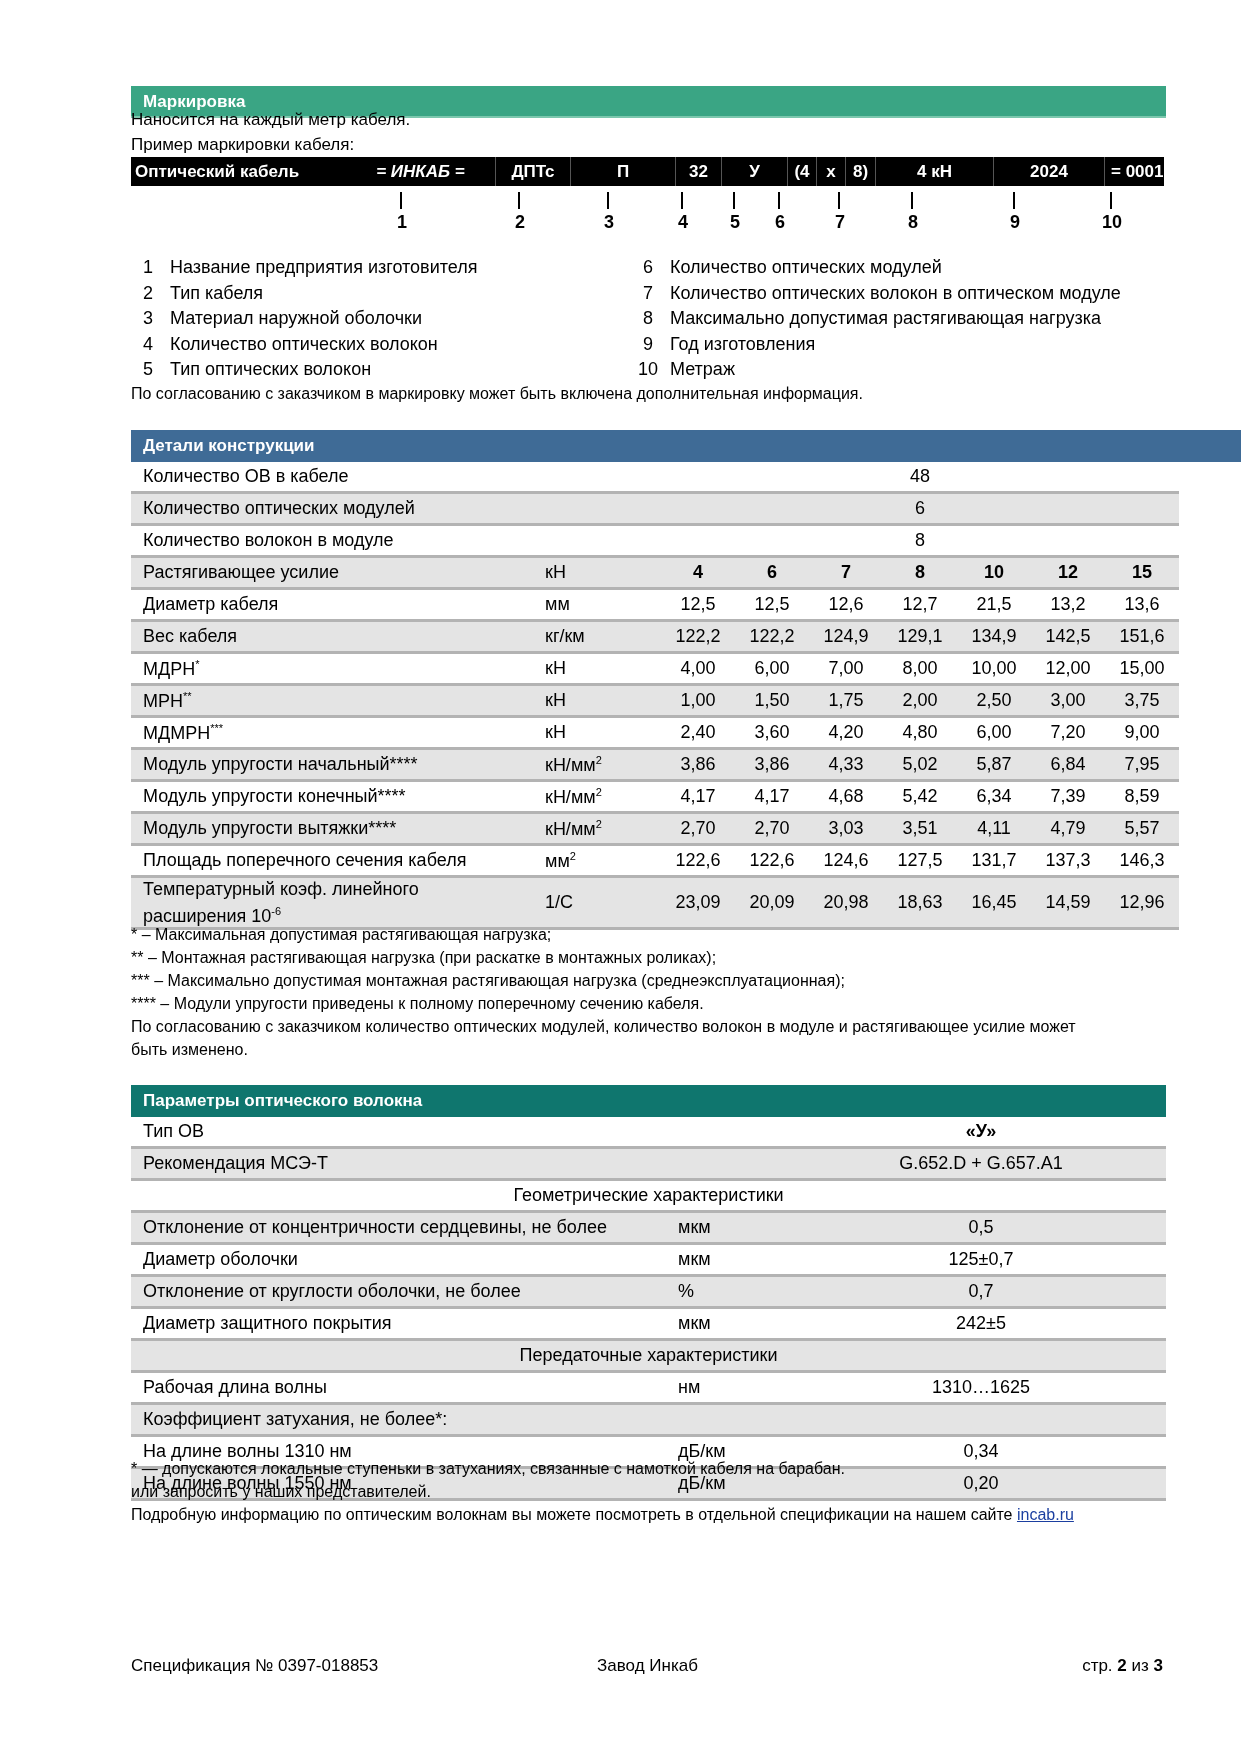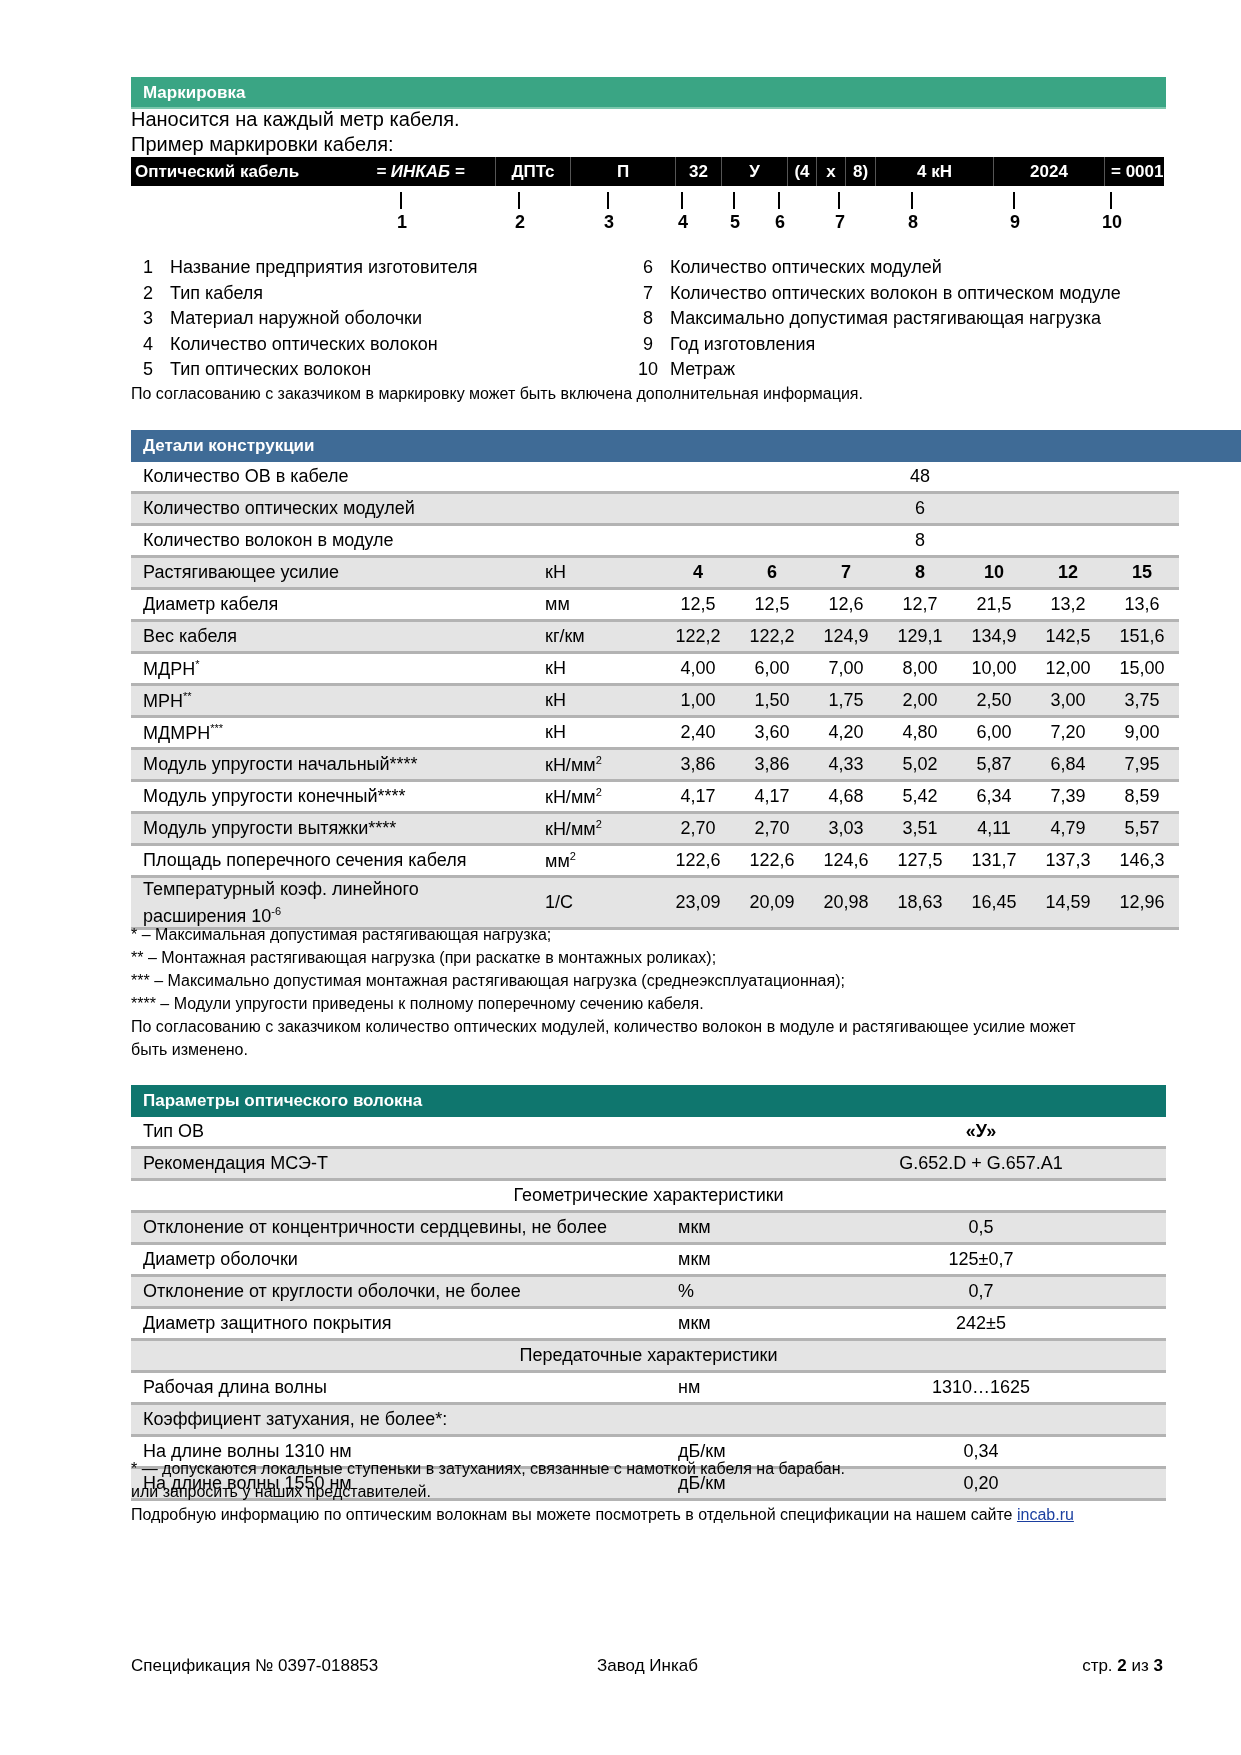--- a/index.html
+++ b/index.html
@@ -1,21 +1,21 @@
 <!DOCTYPE html>
 <html><head>
 <meta charset="utf-8">
 <style>
   html, body { margin:0; padding:0; background:#fff; }
   body { width:1241px; height:1755px; position:relative; font-family:"Liberation Sans", sans-serif; color:#000; font-size:17px; overflow:hidden; }
   .sec-head { position:absolute; left:131px; width:1035px; height:32px; color:#fff; font-weight:bold; font-size:17px; line-height:32px; box-sizing:border-box; padding-left:12px; }
   .sec-head.green { background:#3aa584; border-bottom:2px solid #7cc7ad; }
   .sec-head.blue1 { background:#3f6b96; }
   .sec-head.blue2 { background:#0f766e; }
-  .txt { position:absolute; left:131px; font-size:20px; line-height:25px; white-space:nowrap; }
+  .txt { position:absolute; left:131px; font-size:17px; line-height:25px; white-space:nowrap; }
   .mark-bar { position:absolute; left:131px; top:157px; width:1033px; height:29px; background:#000; color:#fff; font-weight:bold; font-size:17px; }
   .mark-bar .cell { position:absolute; top:0; height:29px; line-height:29px; text-align:center; border-right:1px solid #555; box-sizing:border-box; }
   .mark-bar .cell.first { text-align:left; padding-left:4px; border-right:none; }
   .tick { position:absolute; top:192px; width:2px; height:17px; background:#000; }
   .num { position:absolute; top:212px; font-weight:bold; font-size:18px; width:30px; text-align:center; margin-left:-14px; }
   .legend { position:absolute; font-size:18px; line-height:25.5px; }
   .legend .row { display:flex; }
   .legend .n { width:44px; text-align:center; }
   table.spec { position:absolute; left:131px; width:1048px; border-collapse:collapse; font-size:18px; }
   table.spec td { padding:0 0 0 12px; height:29px; border-bottom:3px solid #b3b3b3; white-space:nowrap; }
@@ -23,21 +23,21 @@
   table.spec tr.w td { background:#fff; }
   table.spec td.c { text-align:center; padding:0; }
   table.spec td.b { font-weight:bold; }
   table.spec sup { font-size:11px; }
   .foot { position:absolute; top:1656px; font-size:17px; }
   a.link { color:#1b3fa0; text-decoration:underline; }
 </style>
 </head>
 <body>
 
-<div class="sec-head green" style="top:77px;"><span>Маркировка</span></div>
+<div class="sec-head green" style="top:86px;"><span>Маркировка</span></div>
 <div class="txt" style="top:107px;">Наносится на каждый метр кабеля.</div>
 <div class="txt" style="top:132px;">Пример маркировки кабеля:</div>
 
 <div class="mark-bar">
   <div class="cell first" style="left:0;width:230px;">Оптический кабель</div>
   <div class="cell" style="left:215px;width:150px;border-right:1px solid #555;font-style:italic;">= ИНКАБ =</div>
   <div class="cell" style="left:365px;width:75px;">ДПТс</div>
   <div class="cell" style="left:440px;width:105px;">П</div>
   <div class="cell" style="left:545px;width:46px;">32</div>
   <div class="cell" style="left:591px;width:66px;">У</div>

